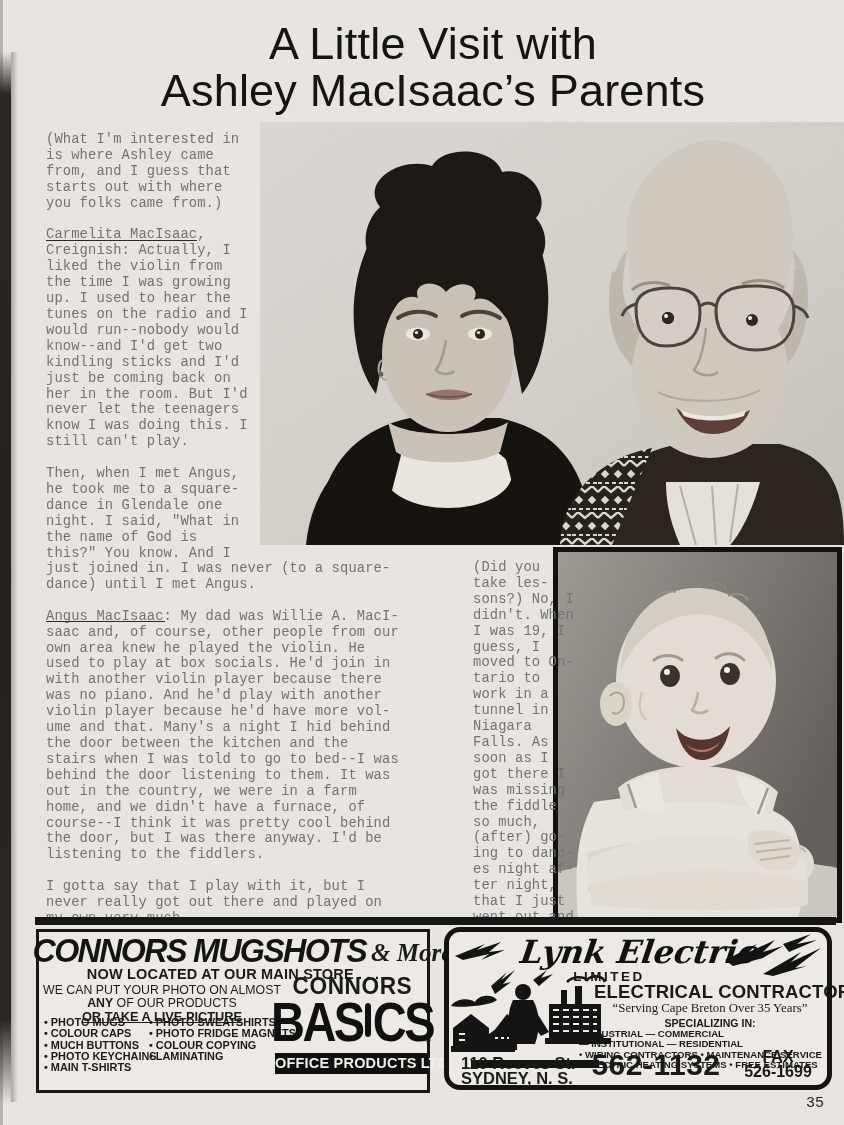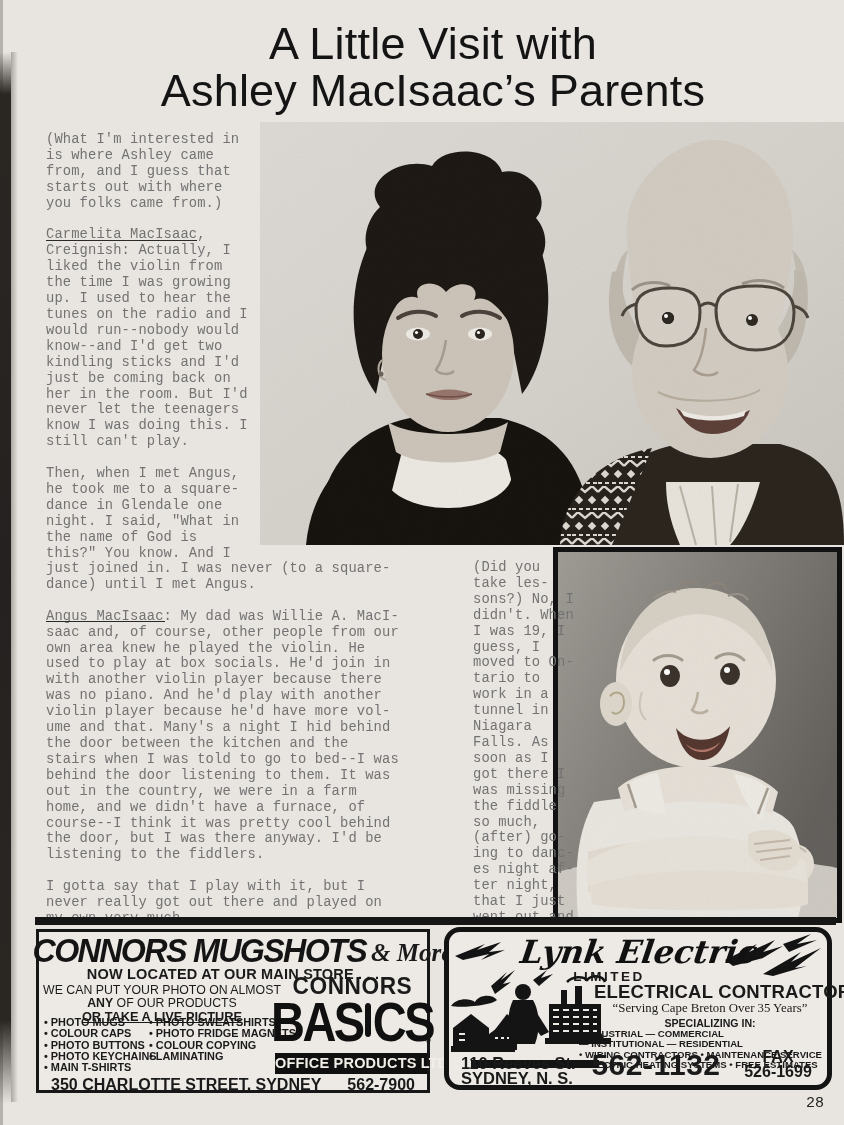--- a/index.html
+++ b/index.html
@@ -331,21 +331,21 @@
     <div class="c-sub">NOW LOCATED AT OUR MAIN STORE . . .</div>
     <div class="c-left">
       <div class="p1">WE CAN PUT YOUR PHOTO ON ALMOST</div>
       <div class="p2"><b>ANY</b><span> OF OUR PRODUCTS</span></div>
       <div class="p3">OR TAKE A LIVE PICTURE</div>
     </div>
     <div class="c-bullets">
       <div class="c-bul-col c-bul1">
         <div class="c-item">PHOTO MUGS</div>
         <div class="c-item">COLOUR CAPS</div>
-        <div class="c-item">PHOTO BUTTONS</div>
+        <div class="c-item">MUCH BUTTONS</div>
         <div class="c-item">PHOTO KEYCHAINS</div>
         <div class="c-item">MAIN T-SHIRTS</div>
       </div>
       <div class="c-bul-col c-bul2">
         <div class="c-item">PHOTO SWEATSHIRTS</div>
         <div class="c-item">PHOTO FRIDGE MAGNETS</div>
         <div class="c-item">COLOUR COPYING</div>
         <div class="c-item">LAMINATING</div>
         <div class="c-more">AND MUCH MORE!</div>
       </div>
@@ -353,23 +353,20 @@
     <div class="c-logo">
       <span class="connors-word">CONNORS</span>
       <div class="c-basics">
         <span class="btxt">BAS</span>
         <span class="clip"></span>
         <span class="btxt">CS</span>
         <span class="c-reg">®</span>
       </div>
     </div>
     <div class="c-barband">OFFICE PRODUCTS LTD.</div>
-    <div class="c-address">
-      <span>350 CHARLOTTE STREET, SYDNEY</span><span class="ph">562-7900</span>
-    </div>
   </div>
 
   <div class="lynk-box">
     <svg class="l-bolts" style="left:6px;top:8px;width:72px;height:30px;" viewBox="0 0 72 30">
       <polygon points="0,16 30,4 22,10 46,2 34,12 50,10 26,20 34,14 8,20" fill="#131313"></polygon>
     </svg>
     <svg class="l-bolts" style="right:4px;top:2px;width:100px;height:42px;" viewBox="0 0 100 42">
       <polygon points="2,26 34,10 26,18 52,6 40,18 60,12 30,30 40,24 10,32" fill="#131313"></polygon>
       <polygon points="40,40 78,18 68,28 98,14 72,34 84,32 50,42" fill="#131313"></polygon>
       <polygon points="60,10 88,0 74,10 94,6 66,18" fill="#131313"></polygon>
@@ -415,14 +412,14 @@
       <div>110 Reeves St.</div>
       <div>SYDNEY, N. S.</div>
     </div>
     <div class="l-phone">562-1132</div>
     <div class="l-fax">
       <div>FAX</div>
       <div>526-1699</div>
     </div>
   </div>
 
-  <div class="page-number">28</div>
+  <div class="page-number">35</div>
 </div>
 
 </body></html>

